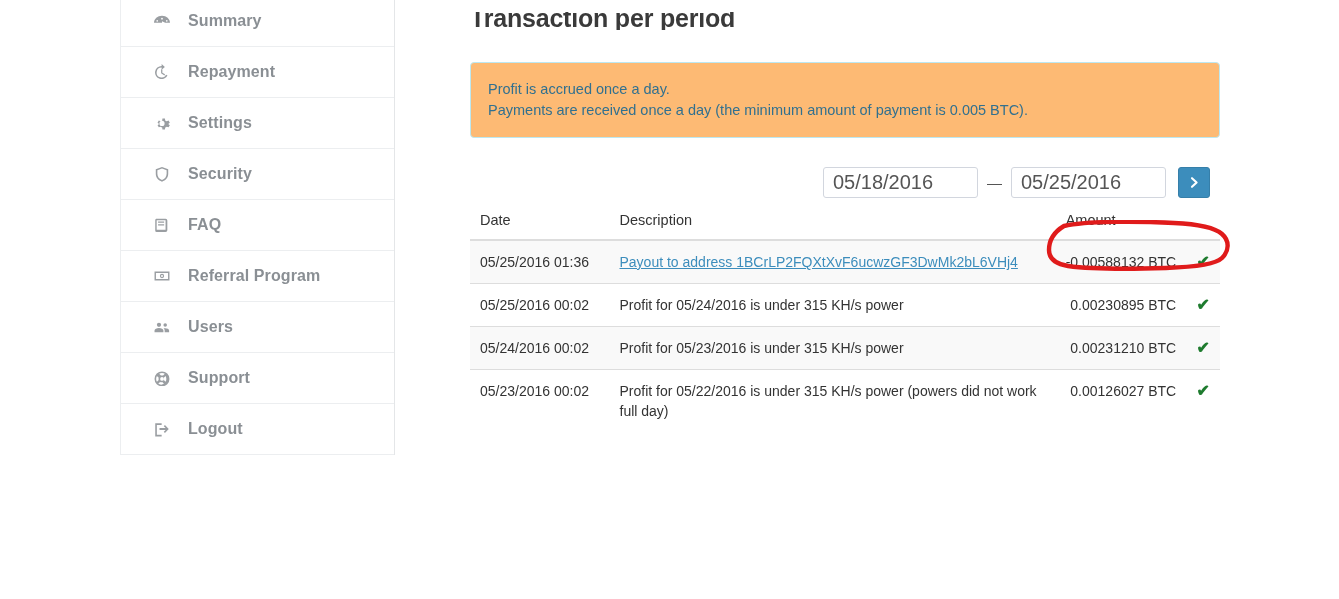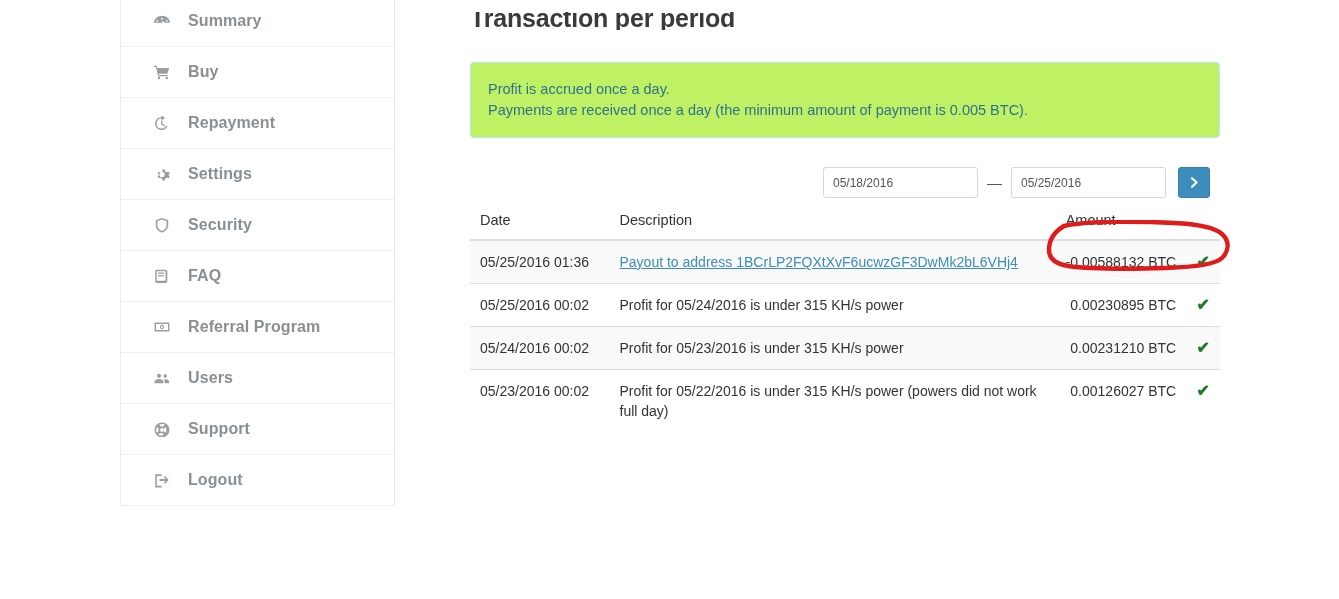--- a/index.html
+++ b/index.html
@@ -63,21 +63,21 @@
     letter-spacing: -.2px;
     height: 18px;
     line-height: 12px;
     overflow: hidden;
     position: relative;
     top: -4px;
   }
 
   .alert-info {
     margin-top: 28px;
-    background: #bef264;
+    background: #fdba74;
     border: 1px solid #bce8f1;
     border-radius: 4px;
     color: #31708f;
     font-size: 14.5px;
     padding: 16px 17px 17px 17px;
     width: 750px;
   }
   .alert-info div { line-height: 20px; }
   .alert-info div + div { margin-top: 1px; }
 
@@ -89,21 +89,21 @@
     justify-content: flex-end;
     width: 750px;
     padding-right: 10px;
   }
   .date-input {
     width: 155px;
     height: 31px;
     border: 1px solid #d2d6de;
     border-radius: 3px;
     padding: 0 9px;
-    font-size: 12px;
+    font-size: 20px;
     color: #555;
     font-family: "Liberation Sans", sans-serif;
     background: #fff;
     outline: none;
   }
   .range-dash {
     margin: 0 9px;
     color: #555;
     font-size: 15px;
     line-height: 1;
@@ -181,28 +181,20 @@
 <div class="page">
 
   <nav class="sidebar" id="sidebar">
       <div class="nav-item">
         <span class="nav-icon">
           <svg width="18" height="16" viewBox="0 0 20 18" fill="currentColor">
             <path d="M10 3C5 3 1 6.6 1 11h18c0-4.4-4-8-9-8zm0 2.4a1 1 0 110 2 1 1 0 010-2zM4.6 8a.9.9 0 110 1.8.9.9 0 010-1.8zm10.8 0a.9.9 0 110 1.8.9.9 0 010-1.8zM10 9.4l3.6 1.6H10z"></path>
           </svg>
         </span>
         <span class="nav-label">Summary</span>
-      </div>
-      <div class="nav-item">
-        <span class="nav-icon">
-          <svg width="18" height="16" viewBox="0 0 20 18" fill="currentColor">
-            <path d="M1 2h3l.7 2.6H18l-2 6.4H6.2l.4 1.4h9.6v1.4H5.6L3.2 3.4H1V2zm5.6 12.4a1.4 1.4 0 110 2.8 1.4 1.4 0 010-2.8zm8.8 0a1.4 1.4 0 110 2.8 1.4 1.4 0 010-2.8z"></path>
-          </svg>
-        </span>
-        <span class="nav-label">Buy</span>
       </div>
       <div class="nav-item">
         <span class="nav-icon">
           <svg width="18" height="16" viewBox="0 0 20 18" fill="currentColor">
             <path d="M9.6 2.2a7.4 7.4 0 106.6 10.7l-1.6-.8A5.6 5.6 0 119.6 4v2.6l3.6-3.2L9.6 0v2.2zM9 5.6h1.4v4.2l3 1.8-.7 1.2L9 10.4z"></path>
           </svg>
         </span>
         <span class="nav-label">Repayment</span>
       </div>
       <div class="nav-item">

